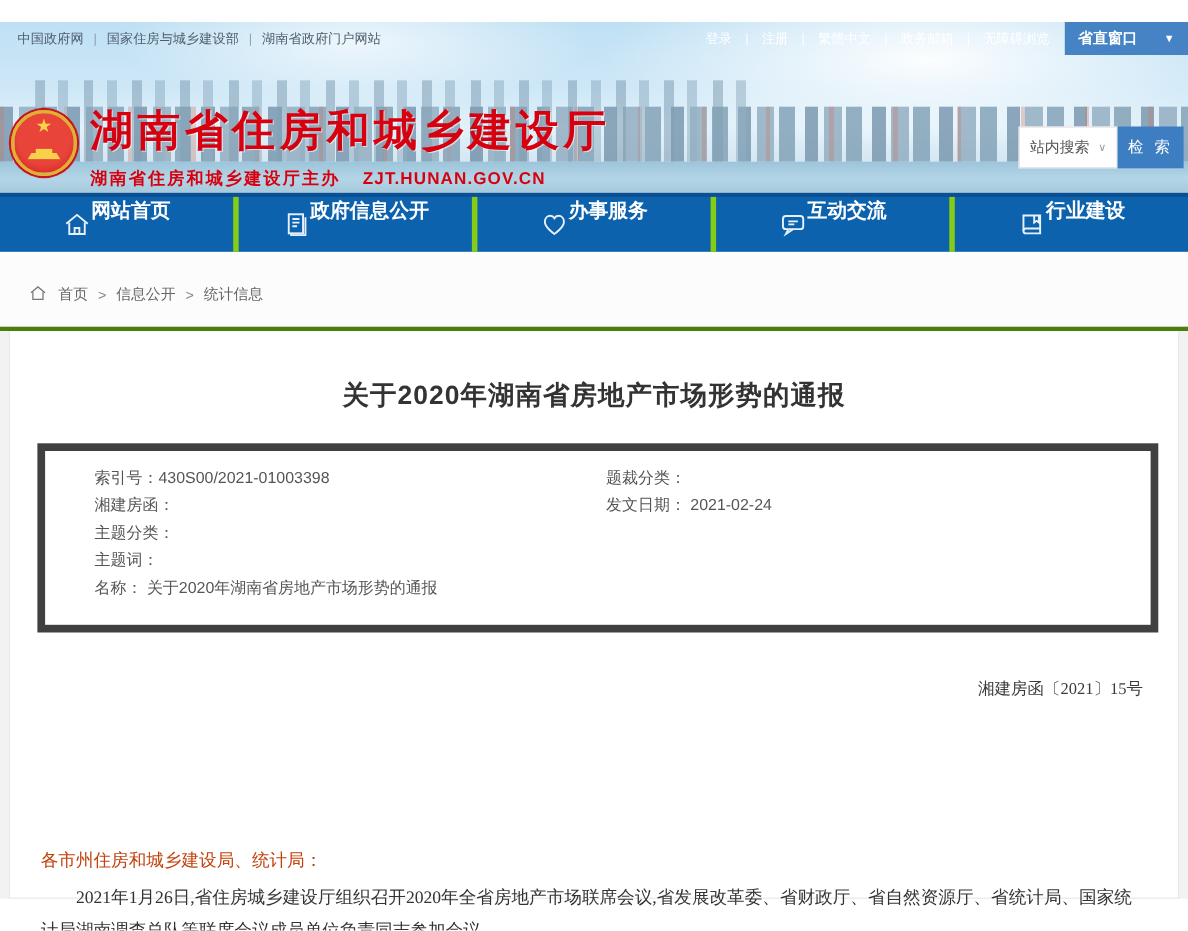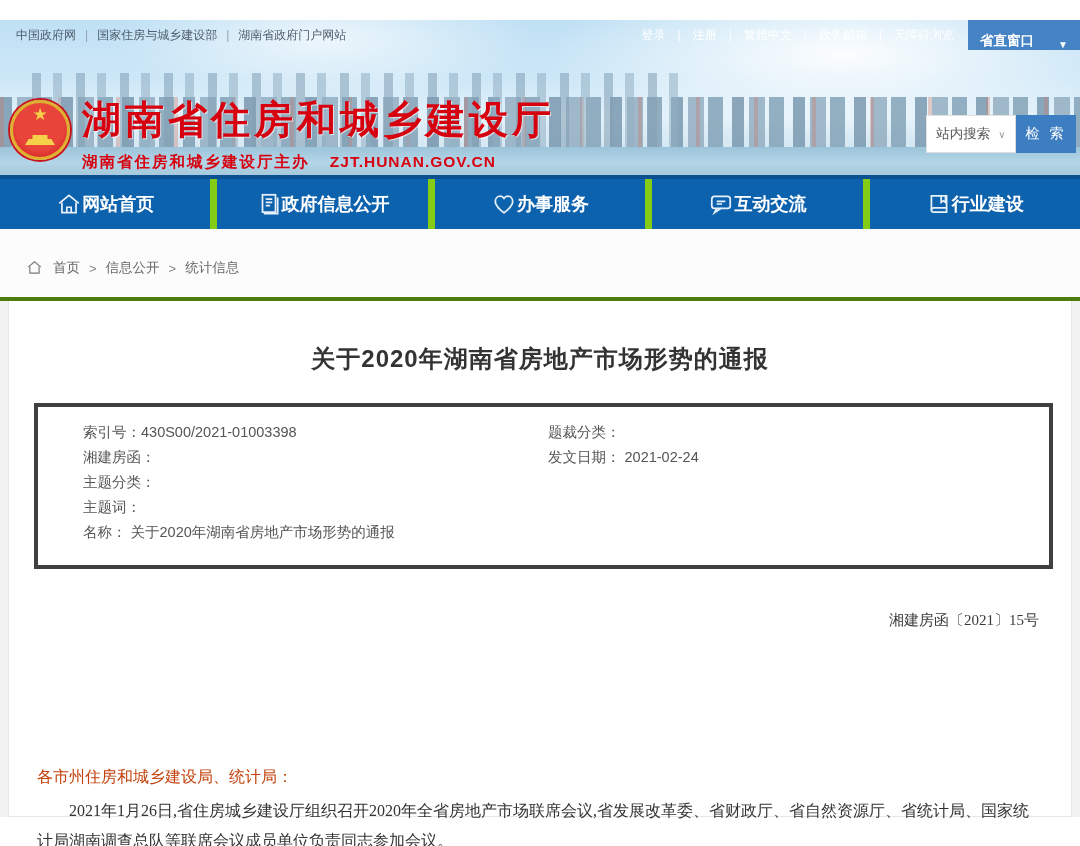--- a/index.html
+++ b/index.html
@@ -27,21 +27,21 @@
   
   .topbar { position:absolute; top:0; left:0; width:100%; height:30px; z-index:5;
     display:flex; align-items:center; font-size:12px; }
   .topbar-left { display:flex; align-items:center; gap:9px; padding-left:16px; color:#4e5d6b; }
   .topbar-left a { color:#4e5d6b; text-decoration:none; cursor:pointer; }
   .topbar-left .sep { color:#8ea4b5; }
   .topbar-right { margin-left:auto; display:flex; align-items:center; gap:12px; color:#fff; padding-right:14px; }
   .topbar-right a { color:#fff; text-decoration:none; cursor:pointer; font-size:12px; }
   .topbar-right .sep { color:rgba(255,255,255,.85); }
   .province-btn { width:112px; height:30px; background:#4583c5; color:#fff; border:none;
-    font-size:13.5px; font-weight:bold; display:flex; align-items:flex-end; justify-content:center; gap:24px; cursor:pointer; }
+    font-size:13.5px; font-weight:bold; display:flex; align-items:center; justify-content:center; gap:24px; cursor:pointer; }
   .province-btn .arrow { font-size:10px; }
 
   
   .brand { position:absolute; left:10px; top:74px; display:flex; z-index:4; }
   .emblem { width:60px; height:60px; border-radius:50%; margin-top:6px;
     background:radial-gradient(circle at 50% 42%, #e8443a 0 58%, #c9151e 100%);
     border:3px solid #e0b12f; position:relative; box-shadow:0 0 0 2px #c9151e; }
   .emblem .star { position:absolute; top:2px; left:0; width:100%; text-align:center;
     color:#f6d24a; font-size:17px; line-height:20px; }
   .emblem .gate { position:absolute; bottom:12px; left:50%; transform:translateX(-50%);
@@ -57,41 +57,41 @@
   .search-scope { width:90px; background:#fff; border:1px solid #e0e0e0; border-right:1px solid #ddd;
     display:flex; align-items:center; justify-content:center; gap:8px; color:#555; font-size:13.5px; cursor:pointer; }
   .search-scope .caret { color:#999; font-size:10px; }
   .search-input { width:180px; border:none; padding:0 12px; font-size:13.5px; color:#333; outline:none; }
   .search-input::placeholder { color:#9a9a9a; }
   .search-btn { width:60px; background:#3d7ec3; color:#fff; border:none; font-size:14px;
     letter-spacing:3px; cursor:pointer; }
 
   
   .nav { display:flex; height:54px; background:#0d62ae; border-top:4px solid #0a5092; }
-  .nav-item { flex:1; display:flex; align-items:center; justify-content:center; gap:0;
+  .nav-item { flex:1; display:flex; justify-content:center; gap:0;
     color:#fff; font-size:18px; font-weight:bold; cursor:pointer; position:relative; }
-  .nav-item + .nav-item { border-left:7px solid #84cc16; }
+  .nav-item + .nav-item { border-left:5px solid #84cc16; }
   .nav-icon { display:flex; align-items:center; }
   .nav-icon svg { stroke:#e8f1fa; fill:none; stroke-width:1.6; }
 
   
   .crumb-bar { height:72px; background:#fcfcfc; border-bottom:4px solid #4d7c0f;
     display:flex; align-items:center; padding:10px 0 0 26px; }
   .crumb-bar .crumb-home svg { stroke:#777; fill:none; stroke-width:1.6; margin-right:10px; margin-top:2px; }
   .crumb { color:#666; font-size:13.5px; text-decoration:none; cursor:pointer; }
   .crumb.current { cursor:default; }
   .crumb-sep { color:#888; font-size:13px; margin:0 9px; }
 
   
   .page-bg { background:#f2f2f2; height:516px; }
   .card { margin:0 8px; height:100%; background:#fff; border:1px solid #e7e7e7; border-top:none;
     font-family:"Liberation Serif","DejaVu Serif",serif; }
   .article-title { text-align:center; padding-top:42px; font-size:24px; font-weight:bold; color:#333;
     font-family:"Liberation Sans","DejaVu Sans",sans-serif; letter-spacing:1px; }
-  .meta-box { margin:28px 18px 0 25px; border:4px solid #404040; padding:13px 0 20px 0; display:flex;
+  .meta-box { margin:28px 18px 0 25px; border:7px solid #404040; padding:13px 0 20px 0; display:flex;
     font-family:"Liberation Sans","DejaVu Sans",sans-serif; font-size:14.5px; color:#555; }
   .meta-col.left { width:510px; padding-left:45px; }
   .meta-col.right { flex:1; }
   .meta-row { line-height:25px; }
   .doc-number { text-align:right; margin:42px 32px 0 0; font-size:15px; color:#3a3a3a; }
   .salutation { margin:132px 0 0 28px; font-size:16px; color:#c2410c; line-height:30px; }
   .paragraph { margin:4px 28px 0 28px; font-size:16px; color:#333; line-height:30px; text-indent:2em; }
 </style>
 </head>
 <body>

